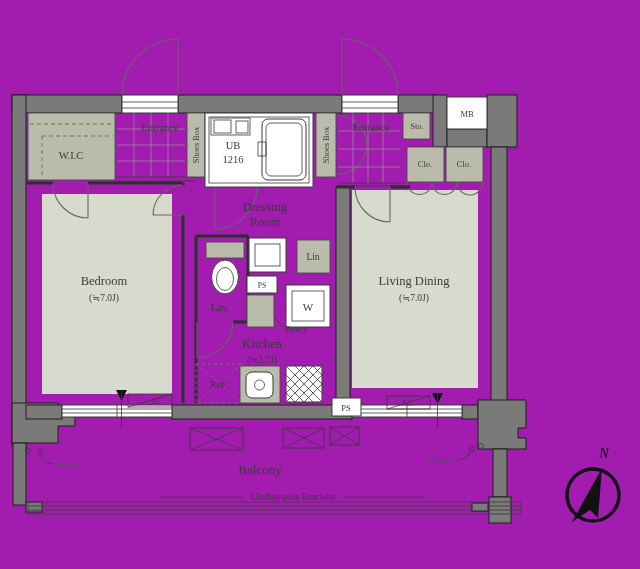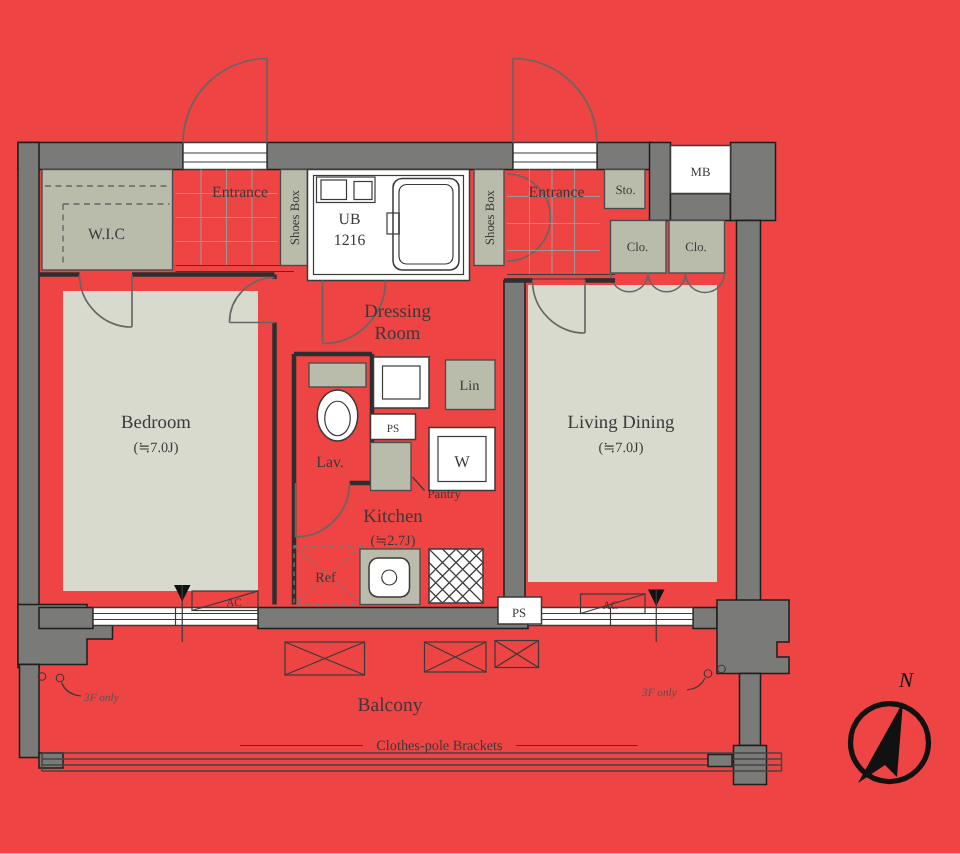--- a/index.html
+++ b/index.html
@@ -1,17 +1,17 @@
 <!DOCTYPE html>
 <html><head>
 <meta charset="utf-8">
 <title>Floor Plan</title>
 <style>
   html,body{margin:0;padding:0;background:#ffffff;}
-  .stage{position:relative;width:640px;height:569px;background:#ef4444;overflow:hidden;}
+  .stage{position:relative;width:640px;height:569px;background:#a21caf;overflow:hidden;}
   svg{display:block;}
   .wall{fill:var(--wall,#7a7a78);stroke:#1e1e1e;stroke-width:1;}
   .cab{fill:var(--cabinet,#b9bcaa);stroke:#4a4a4a;stroke-width:.9;}
   .floor{fill:var(--floor,#d8dace);stroke:none;}
   .wbox{fill:#ffffff;stroke:#3a3a3a;stroke-width:1;}
   .thin{stroke:#3a3a3a;stroke-width:.8;fill:none;}
   .pwall{stroke:#2e2e2e;stroke-width:3;fill:none;}
   .door{stroke:#666;stroke-width:1.1;fill:none;}
   .grid{stroke:#9a9a9a;stroke-width:.7;}
   .dash{stroke:#666;stroke-width:.9;fill:none;stroke-dasharray:4 3;}

